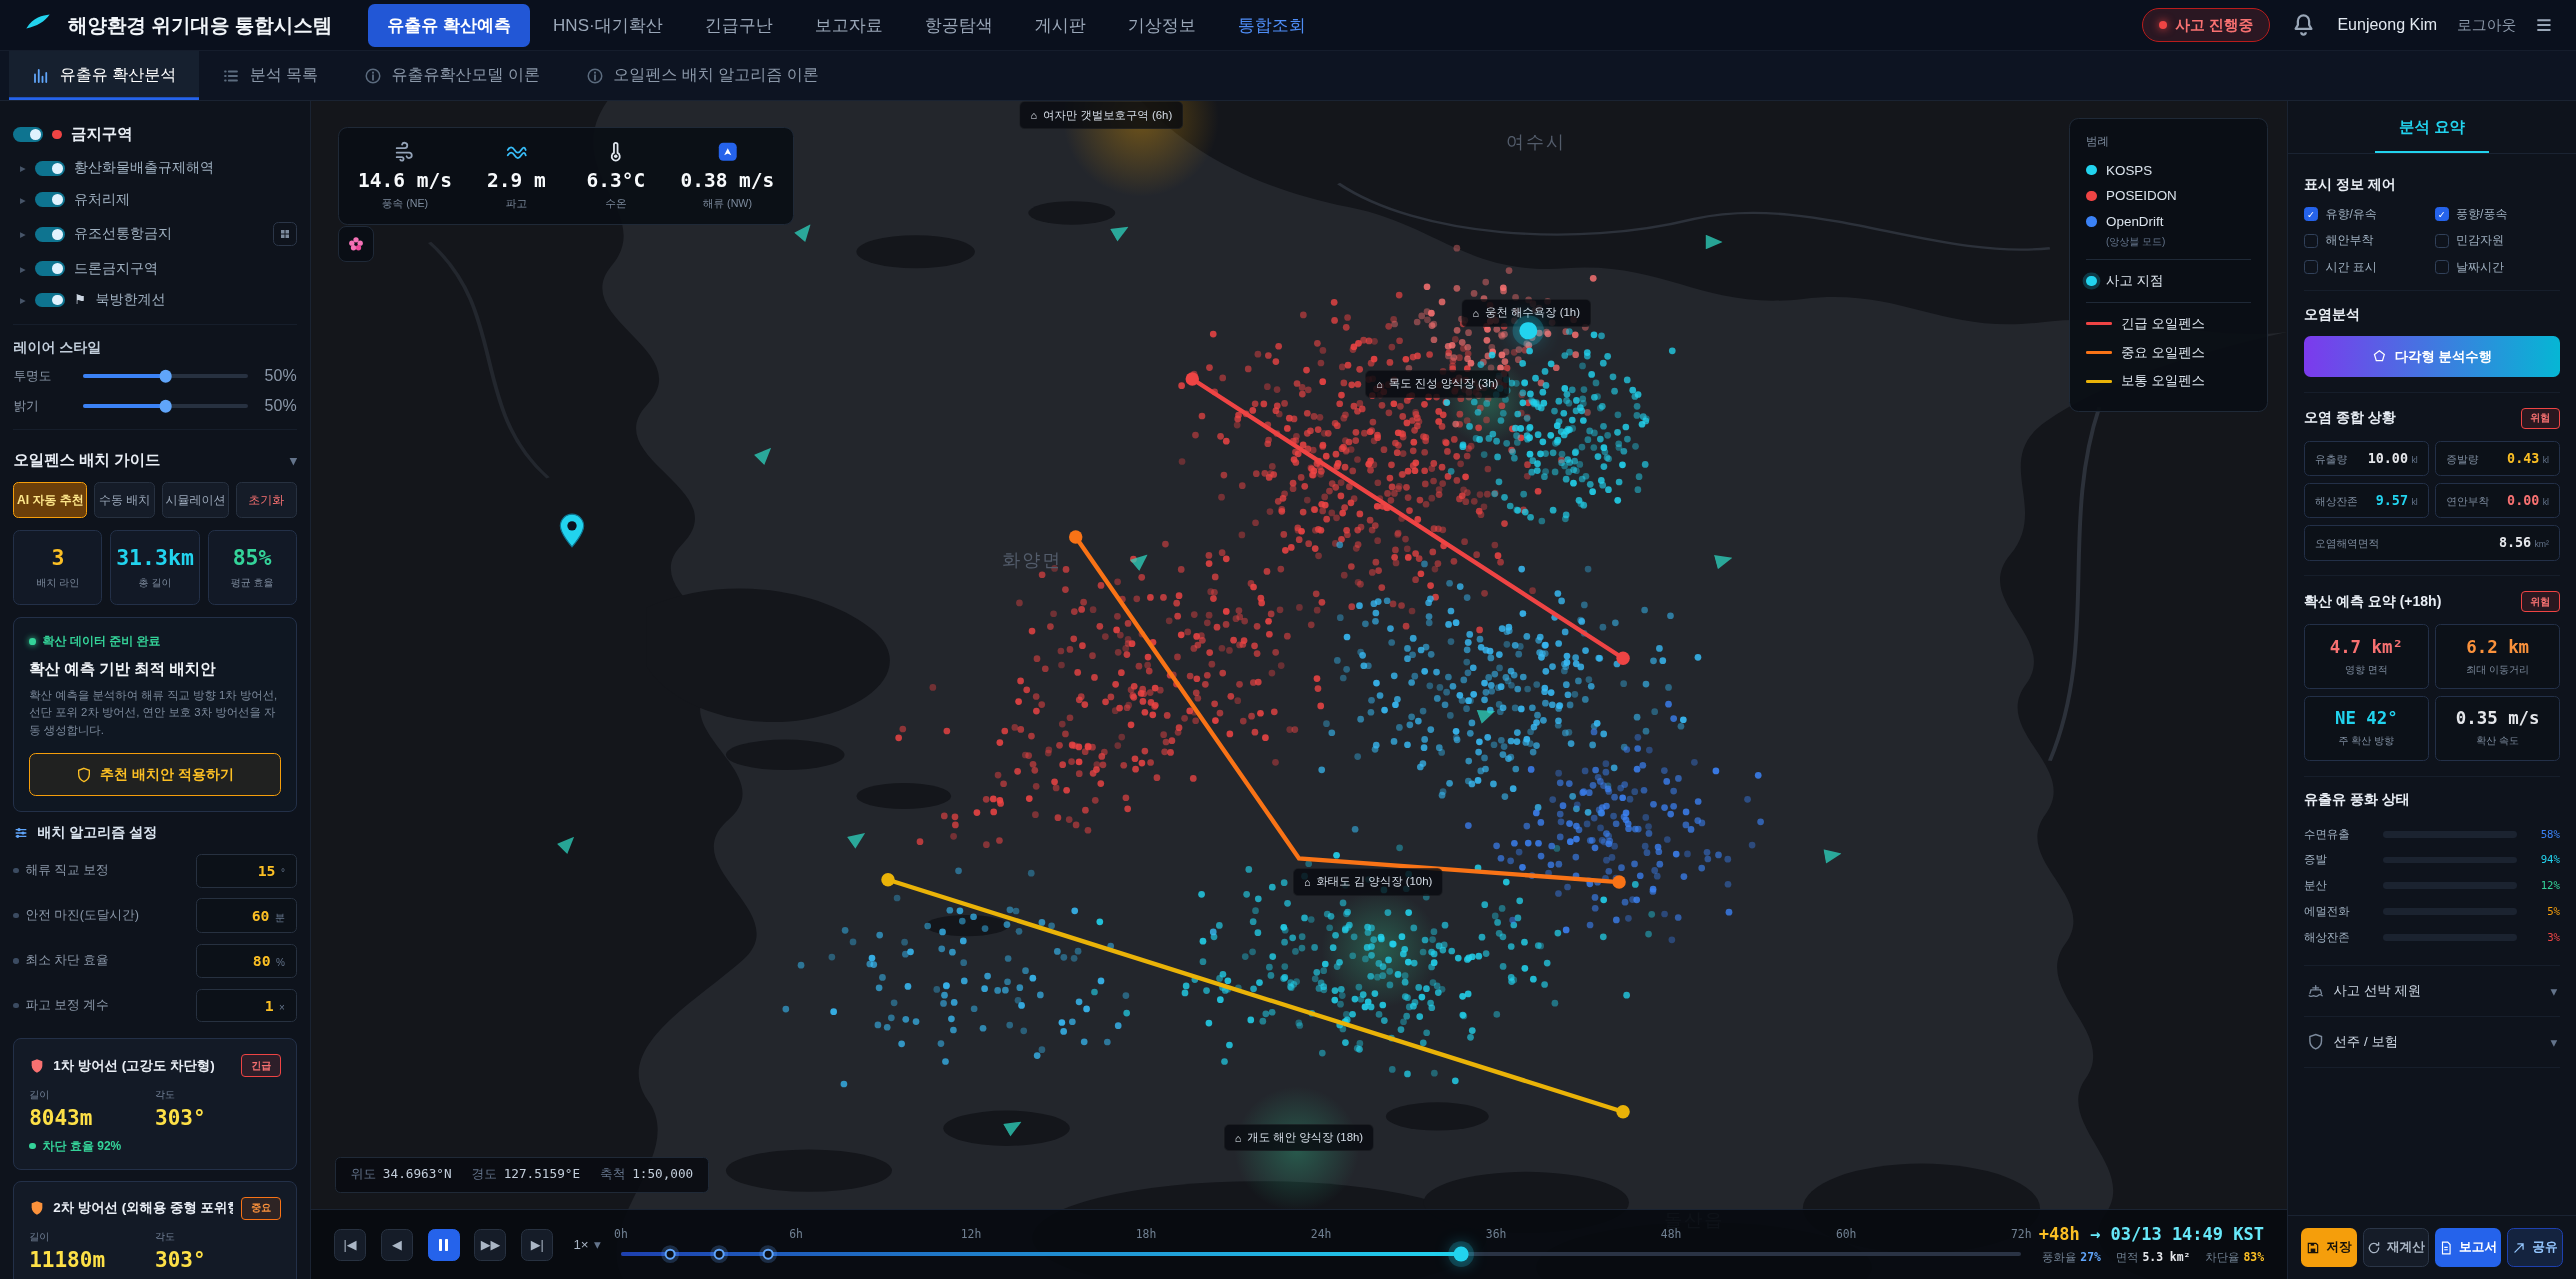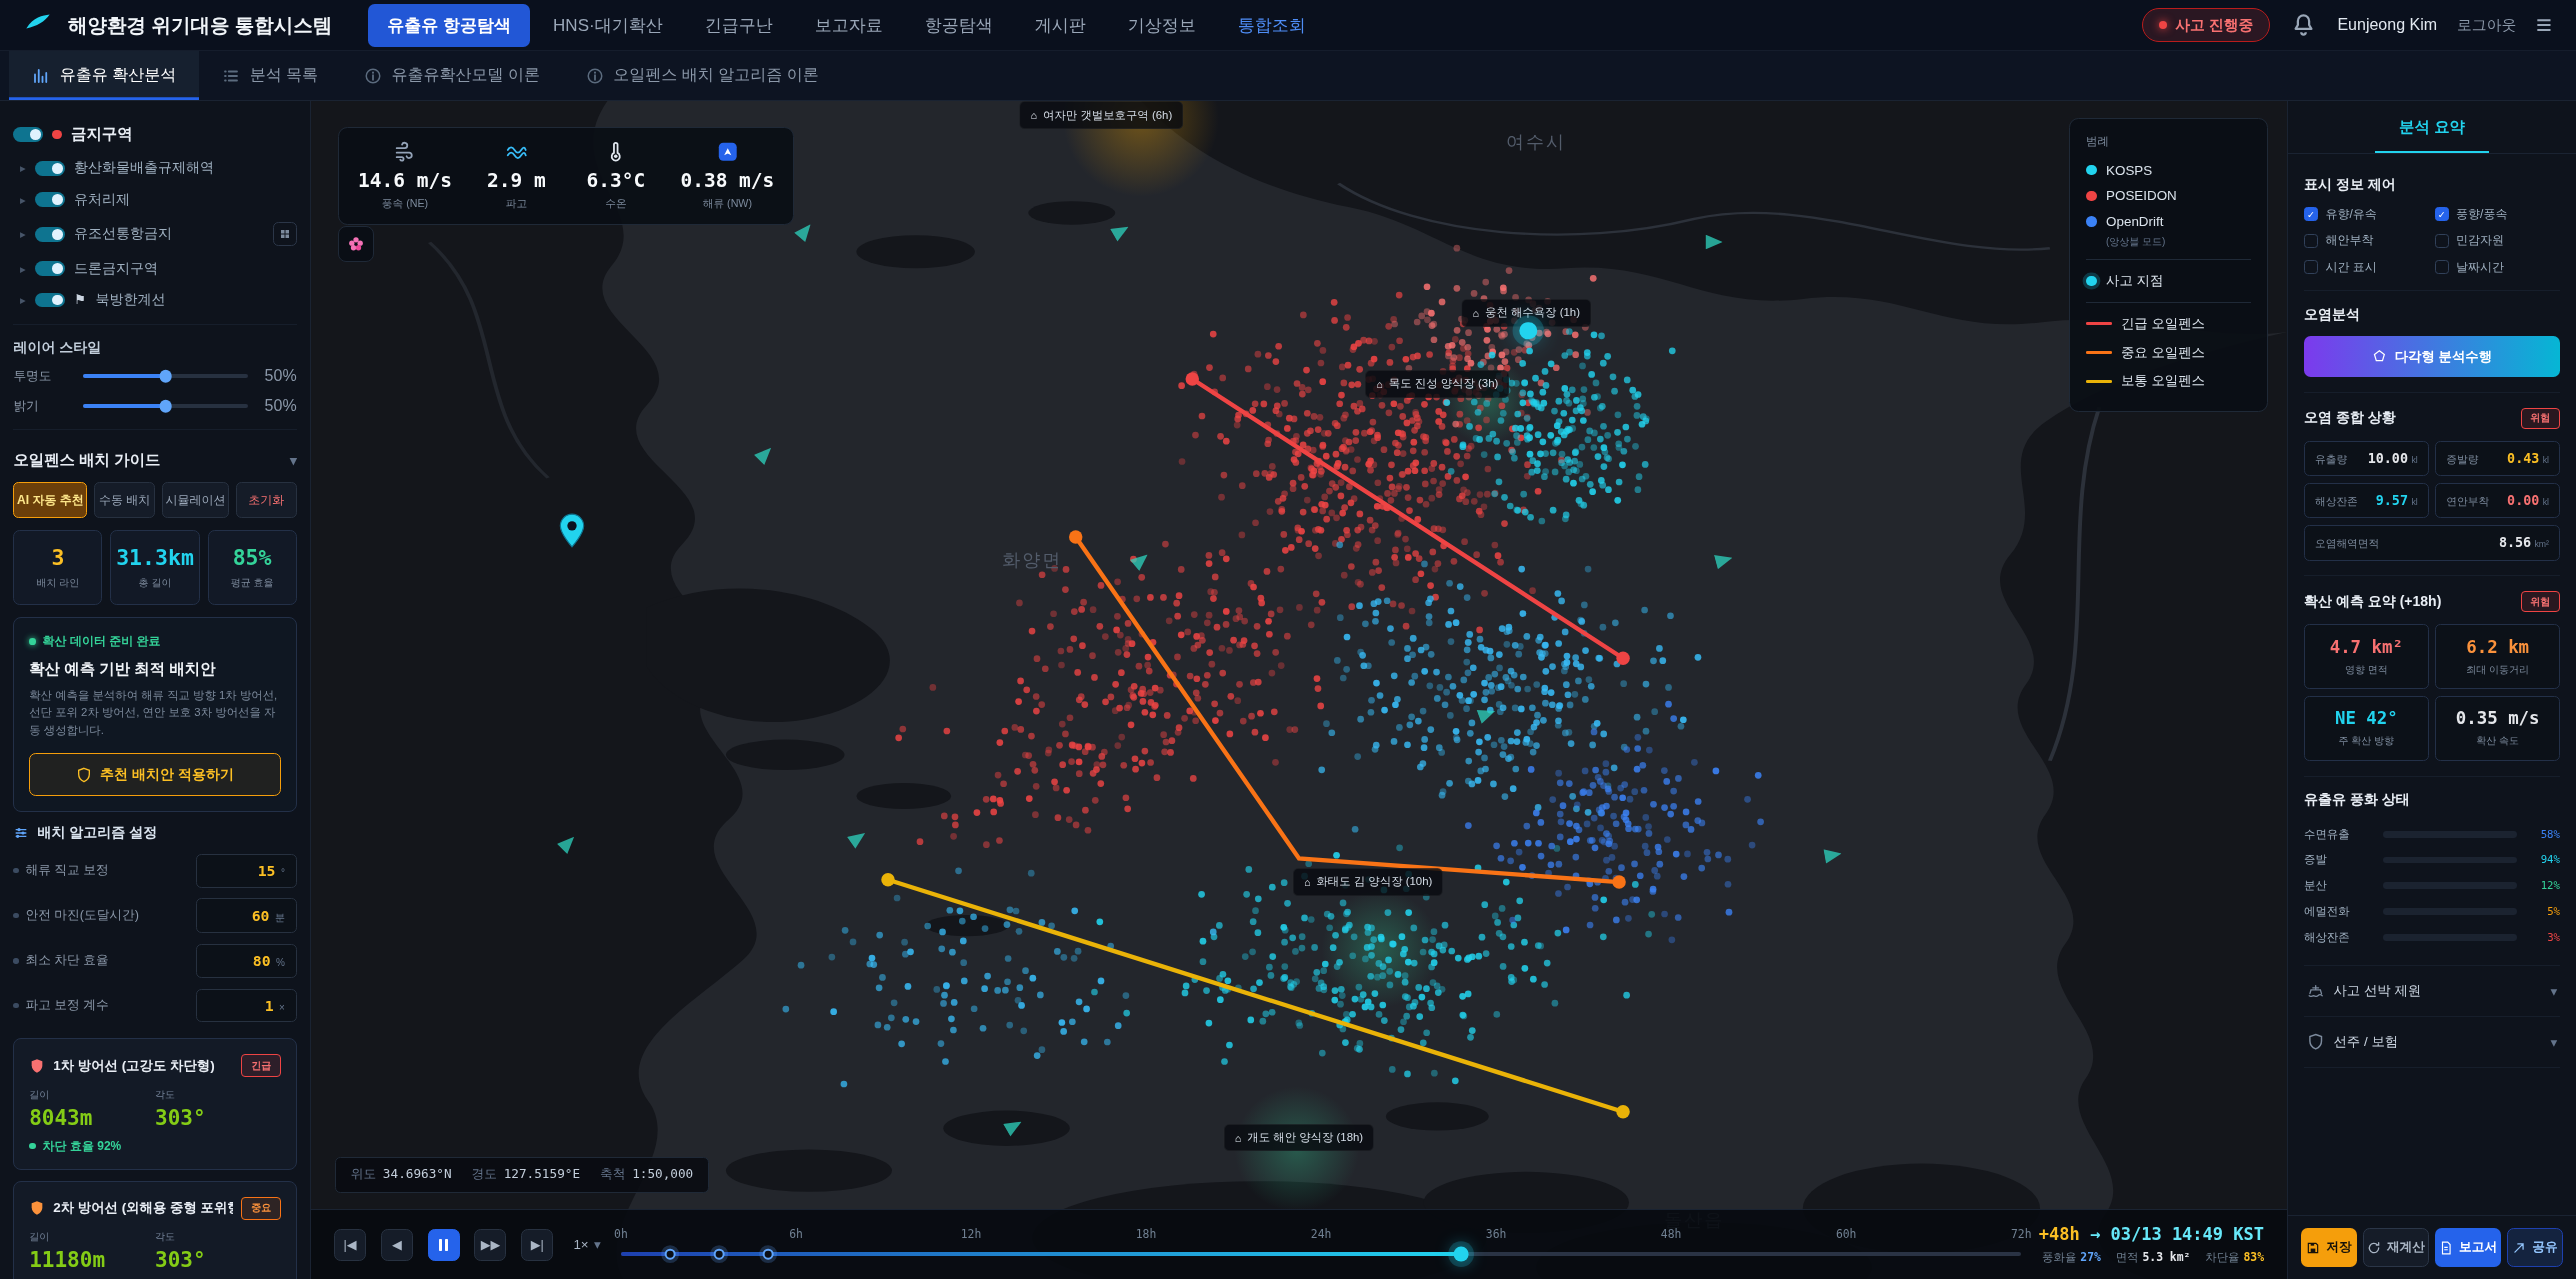--- a/index.html
+++ b/index.html
@@ -84,21 +84,21 @@
 .dhead{display:flex;align-items:center;gap:8px}
 .dhead .sic{width:16px;height:16px;flex:none}
 .dhead .sic svg{width:100%;height:100%}
 .dname{font-size:13.4px;font-weight:bold;color:#e9eef5;flex:1;white-space:nowrap;overflow:hidden}
 .dbadge{font-size:10px;padding:3.4px 8.7px;border-radius:4px;border:0.7px solid;font-weight:bold;white-space:nowrap}
 .critical{color:#f87171;border-color:#ef4444;background:rgba(239,68,68,.12)}
 .major{color:#fb923c;border-color:#f97316;background:rgba(249,115,22,.12)}
 .dgrid{display:flex;margin:10.7px 0 8px}
 .dcol{flex:1}
 .dcol .k{font-size:10px;color:#748399}
-.dcol .v{font-size:21px;font-weight:bold;color:#84cc16;font-family:"DejaVu Sans Mono",monospace;margin-top:4px}
+.dcol .v{font-size:21px;font-weight:bold;color:#fde047;font-family:"DejaVu Sans Mono",monospace;margin-top:4px}
 .deff{display:flex;align-items:center;gap:6.7px;color:#34d399;font-size:12px;font-weight:bold}
 .deff i{width:6.7px;height:6.7px;border-radius:50%;background:#34d399}
 
 .map{flex:1;position:relative;background:#23262c;overflow:hidden;min-width:0}
 .layer{position:absolute;inset:0;width:100%;height:100%}
 .glow{position:absolute;border-radius:50%;transform:translate(-50%,-50%);pointer-events:none}
 .arrowm{position:absolute;width:14.8px;height:17.4px;background:rgba(45,212,191,.75);clip-path:polygon(50% 0,100% 100%,0 100%)}
 .place{position:absolute;transform:translate(-50%,-50%);font-size:18px;color:#535c6b;letter-spacing:2px;white-space:nowrap}
 .poi{position:absolute;transform:translate(-50%,-50%);background:rgba(8,11,16,.82);border:0.7px solid rgba(255,255,255,.05);border-radius:5.4px;padding:5.4px 10px;font-size:11.4px;color:#d6dee8;display:flex;gap:6px;align-items:center;white-space:nowrap}
 .poi .hic{color:#e2e8f0;font-size:10.7px}
@@ -187,21 +187,21 @@
 
 <div class="app">
 
   <header class="navbar">
     <div class="nav-l">
       <svg class="logo-ic" viewBox="0 0 24 24">
           <path d="M2 15C8 5 16 4 22 3c-4 6-11 10-20 12z" fill="#22d3ee"></path>
         </svg>
       <span class="brand">해양환경 위기대응 통합시스템</span>
       <nav class="menu">
-          <button class="nav-item active">유출유 항공탐색</button>
+          <button class="nav-item active">유출유 확산예측</button>
           <button class="nav-item">HNS·대기확산</button>
           <button class="nav-item">긴급구난</button>
           <button class="nav-item">보고자료</button>
           <button class="nav-item">항공탐색</button>
           <button class="nav-item">게시판</button>
           <button class="nav-item">기상정보</button>
           <button class="nav-item accent">통합조회</button>
         </nav>
     </div>
     <div class="nav-r">

